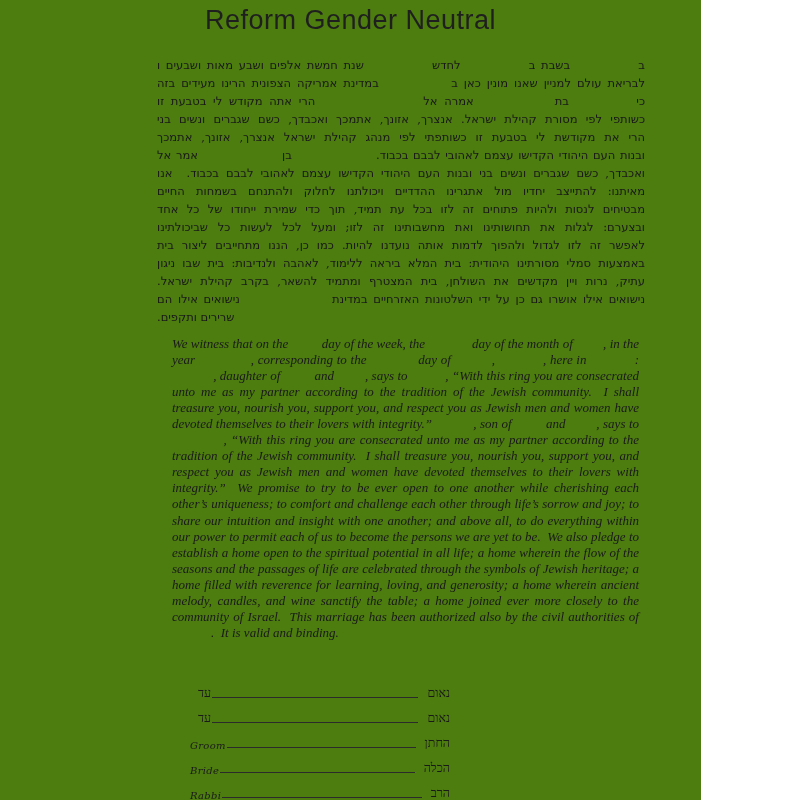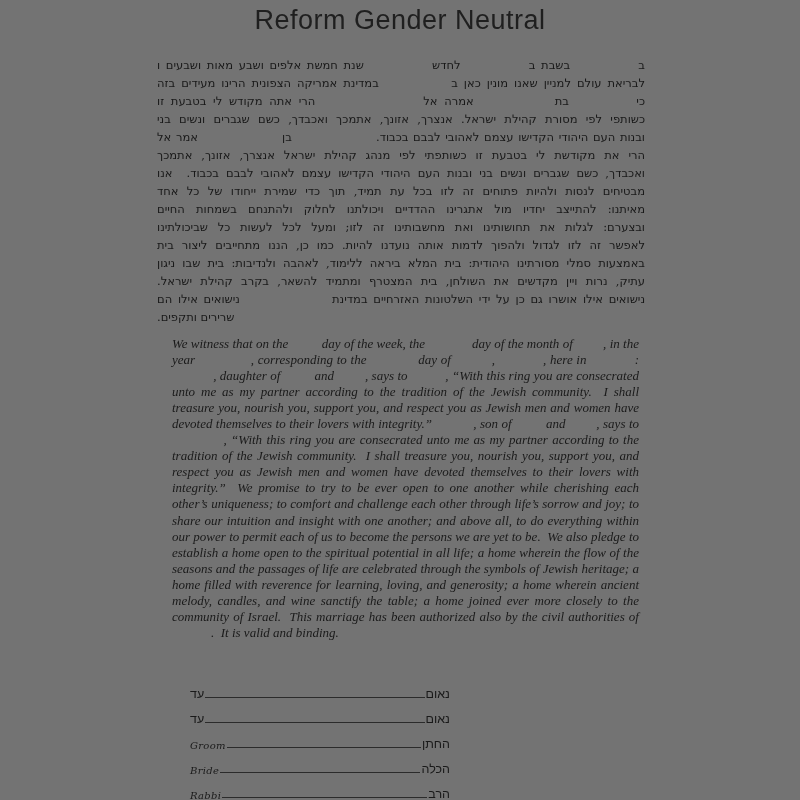--- a/index.html
+++ b/index.html
@@ -1,20 +1,20 @@
 <!DOCTYPE html>
 <html><head>
 <meta charset="utf-8">
 <style>
   html, body { margin: 0; padding: 0; background: #ffffff; }
   .page {
     position: relative;
-    width: 800px;
+    width: 701px;
     height: 800px;
-    background: #737373;
+    background: #4d7c0f;
     overflow: hidden;
     font-family: "Liberation Sans", sans-serif;
     color: #1c1c1c;
   }
   .title {
     position: absolute;
     top: 5px;
     left: 0;
     width: 100%;
     text-align: center;
@@ -62,24 +62,25 @@
     left: 190px;
     top: 676px;
     width: 260px;
   }
   .sig-row {
     display: flex;
     align-items: flex-end;
     height: 25px;
   }
   .sig-left.heb, .sig-right {
-    font-family: Liberation Sans, sans-serif;
+    font-family: Liberation Serif, serif;
     font-size: 12.5px;
     direction: rtl;
     color: #191919;
+    margin-left: 8px;
   }
   .sig-left.lat {
     font-family: "DejaVu Serif", serif;
     font-style: italic;
     font-size: 10px;
     letter-spacing: 0.3px;
     color: #1a1a1a;
   }
   .sig-line {
     flex: 1;
@@ -93,25 +94,25 @@
 
 <div class="page">
 
   <div class="title">Reform Gender Neutral</div>
 
   <div class="hebrew-block">
     <div class="h-line">ב&nbsp;&nbsp;&nbsp;&nbsp;&nbsp;&nbsp;&nbsp;&nbsp;&nbsp;&nbsp;&nbsp;&nbsp;בשבת ב&nbsp;&nbsp;&nbsp;&nbsp;&nbsp;&nbsp;&nbsp;&nbsp;&nbsp;&nbsp;&nbsp;&nbsp;לחדש&nbsp;&nbsp;&nbsp;&nbsp;&nbsp;&nbsp;&nbsp;&nbsp;&nbsp;&nbsp;&nbsp;&nbsp;שנת חמשת אלפים ושבע מאות ושבעים ו</div>
     <div class="h-line">לבריאת עולם למניין שאנו מונין כאן ב&nbsp;&nbsp;&nbsp;&nbsp;&nbsp;&nbsp;&nbsp;&nbsp;&nbsp;&nbsp;&nbsp;&nbsp;במדינת אמריקה הצפונית הרינו מעידים בזה</div>
     <div class="h-line">כי&nbsp;&nbsp;&nbsp;&nbsp;&nbsp;&nbsp;&nbsp;&nbsp;&nbsp;&nbsp;בת&nbsp;&nbsp;&nbsp;&nbsp;&nbsp;&nbsp;&nbsp;&nbsp;&nbsp;&nbsp;&nbsp;&nbsp;אמרה אל&nbsp;&nbsp;&nbsp;&nbsp;&nbsp;&nbsp;&nbsp;&nbsp;&nbsp;&nbsp;&nbsp;&nbsp;&nbsp;&nbsp;&nbsp;&nbsp;הרי אתה מקודש לי בטבעת זו</div>
     <div class="h-line">כשותפי לפי מסורת קהילת ישראל. אנצרך, אזונך, אתמכך ואכבדך, כשם שגברים ונשים בני</div>
+    <div class="h-line">הרי את מקודשת לי בטבעת זו כשותפתי לפי מנהג קהילת ישראל אנצרך, אזונך, אתמכך</div>
     <div class="h-line">ובנות העם היהודי הקדישו עצמם לאהובי לבבם בכבוד.&nbsp;&nbsp;&nbsp;&nbsp;&nbsp;&nbsp;&nbsp;&nbsp;&nbsp;&nbsp;&nbsp;&nbsp;&nbsp;&nbsp;&nbsp;&nbsp;&nbsp;&nbsp;בן&nbsp;&nbsp;&nbsp;&nbsp;&nbsp;&nbsp;&nbsp;&nbsp;&nbsp;&nbsp;&nbsp;&nbsp;&nbsp;&nbsp;&nbsp;&nbsp;&nbsp;&nbsp;אמר אל</div>
-    <div class="h-line">הרי את מקודשת לי בטבעת זו כשותפתי לפי מנהג קהילת ישראל אנצרך, אזונך, אתמכך</div>
     <div class="h-line">ואכבדך, כשם שגברים ונשים בני ובנות העם היהודי הקדישו עצמם לאהובי לבבם בכבוד.&nbsp; אנו</div>
+    <div class="h-line">מאיתנו: להתייצב יחדיו מול אתגרינו ההדדיים ויכולתנו לחלוק ולהתנחם בשמחות החיים</div>
     <div class="h-line">מבטיחים לנסות ולהיות פתוחים זה לזו בכל עת תמיד, תוך כדי שמירת ייחודו של כל אחד</div>
-    <div class="h-line">מאיתנו: להתייצב יחדיו מול אתגרינו ההדדיים ויכולתנו לחלוק ולהתנחם בשמחות החיים</div>
     <div class="h-line">ובצערם: לגלות את תחושותינו ואת מחשבותינו זה לזו; ומעל לכל לעשות כל שביכולתינו</div>
     <div class="h-line">לאפשר זה לזו לגדול ולהפוך לדמות אותה נועדנו להיות. כמו כן, הננו מתחייבים ליצור בית</div>
     <div class="h-line">באמצעות סמלי מסורתינו היהודית: בית המלא ביראה ללימוד, לאהבה ולנדיבות: בית שבו ניגון</div>
     <div class="h-line">עתיק, נרות ויין מקדשים את השולחן, בית המצטרף ומתמיד להשאר, בקרב קהילת ישראל.</div>
     <div class="h-line">נישואים אילו אושרו גם כן על ידי השלטונות האזרחיים במדינת&nbsp;&nbsp;&nbsp;&nbsp;&nbsp;&nbsp;&nbsp;&nbsp;&nbsp;&nbsp;&nbsp;&nbsp;&nbsp;&nbsp;&nbsp;&nbsp;נישואים אילו הם</div>
     <div class="h-line last-left">שרירים ותקפים.</div>
   </div>
 
   <div class="english-block">We witness that on the &nbsp;&nbsp;&nbsp;&nbsp;&nbsp;&nbsp;&nbsp;&nbsp; day of the week, the &nbsp;&nbsp;&nbsp;&nbsp;&nbsp;&nbsp;&nbsp;&nbsp;&nbsp;&nbsp;&nbsp;&nbsp; day of the month of &nbsp;&nbsp;&nbsp;&nbsp;&nbsp;&nbsp;&nbsp;&nbsp;, in the year &nbsp;&nbsp;&nbsp;&nbsp;&nbsp;&nbsp;&nbsp;&nbsp;&nbsp;&nbsp;&nbsp;&nbsp;&nbsp;&nbsp;, corresponding to the &nbsp;&nbsp;&nbsp;&nbsp;&nbsp;&nbsp;&nbsp;&nbsp;&nbsp;&nbsp;&nbsp;&nbsp; day of &nbsp;&nbsp;&nbsp;&nbsp;&nbsp;&nbsp;&nbsp;&nbsp;&nbsp;&nbsp;, &nbsp;&nbsp;&nbsp;&nbsp;&nbsp;&nbsp;&nbsp;&nbsp;&nbsp;&nbsp;&nbsp;&nbsp;, here in &nbsp;&nbsp;&nbsp;&nbsp;&nbsp;&nbsp;&nbsp;&nbsp;&nbsp;&nbsp;&nbsp;&nbsp;: &nbsp;&nbsp;&nbsp;&nbsp;&nbsp;&nbsp;&nbsp;&nbsp;&nbsp;&nbsp;&nbsp;&nbsp;, daughter of &nbsp;&nbsp;&nbsp;&nbsp;&nbsp;&nbsp;&nbsp;&nbsp; and &nbsp;&nbsp;&nbsp;&nbsp;&nbsp;&nbsp;&nbsp;&nbsp;, says to &nbsp;&nbsp;&nbsp;&nbsp;&nbsp;&nbsp;&nbsp;&nbsp;&nbsp;&nbsp;, “With this ring you are consecrated unto me as my partner according to the tradition of the Jewish community. &nbsp;I shall treasure you, nourish you, support you, and respect you as Jewish men and women have devoted themselves to their lovers with integrity.” &nbsp;&nbsp;&nbsp;&nbsp;&nbsp;&nbsp;&nbsp;&nbsp;&nbsp;&nbsp;&nbsp;, son of &nbsp;&nbsp;&nbsp;&nbsp;&nbsp;&nbsp;&nbsp;&nbsp; and &nbsp;&nbsp;&nbsp;&nbsp;&nbsp;&nbsp;&nbsp;&nbsp;, says to &nbsp;&nbsp;&nbsp;&nbsp;&nbsp;&nbsp;&nbsp;&nbsp;&nbsp;&nbsp;&nbsp;&nbsp;, “With this ring you are consecrated unto me as my partner according to the tradition of the Jewish community. &nbsp;I shall treasure you, nourish you, support you, and respect you as Jewish men and women have devoted themselves to their lovers with integrity.” &nbsp;We promise to try to be ever open to one another while cherishing each other’s uniqueness; to comfort and challenge each other through life’s sorrow and joy; to share our intuition and insight with one another; and above all, to do everything within our power to permit each of us to become the persons we are yet to be. &nbsp;We also pledge to establish a home open to the spiritual potential in all life; a home wherein the flow of the seasons and the passages of life are celebrated through the symbols of Jewish heritage; a home filled with reverence for learning, loving, and generosity; a home wherein ancient melody, candles, and wine sanctify the table; a home joined ever more closely to the community of Israel. &nbsp;This marriage has been authorized also by the civil authorities of &nbsp;&nbsp;&nbsp;&nbsp;&nbsp;&nbsp;&nbsp;&nbsp;&nbsp;&nbsp;&nbsp;&nbsp;. &nbsp;It is valid and binding.</div>
 

